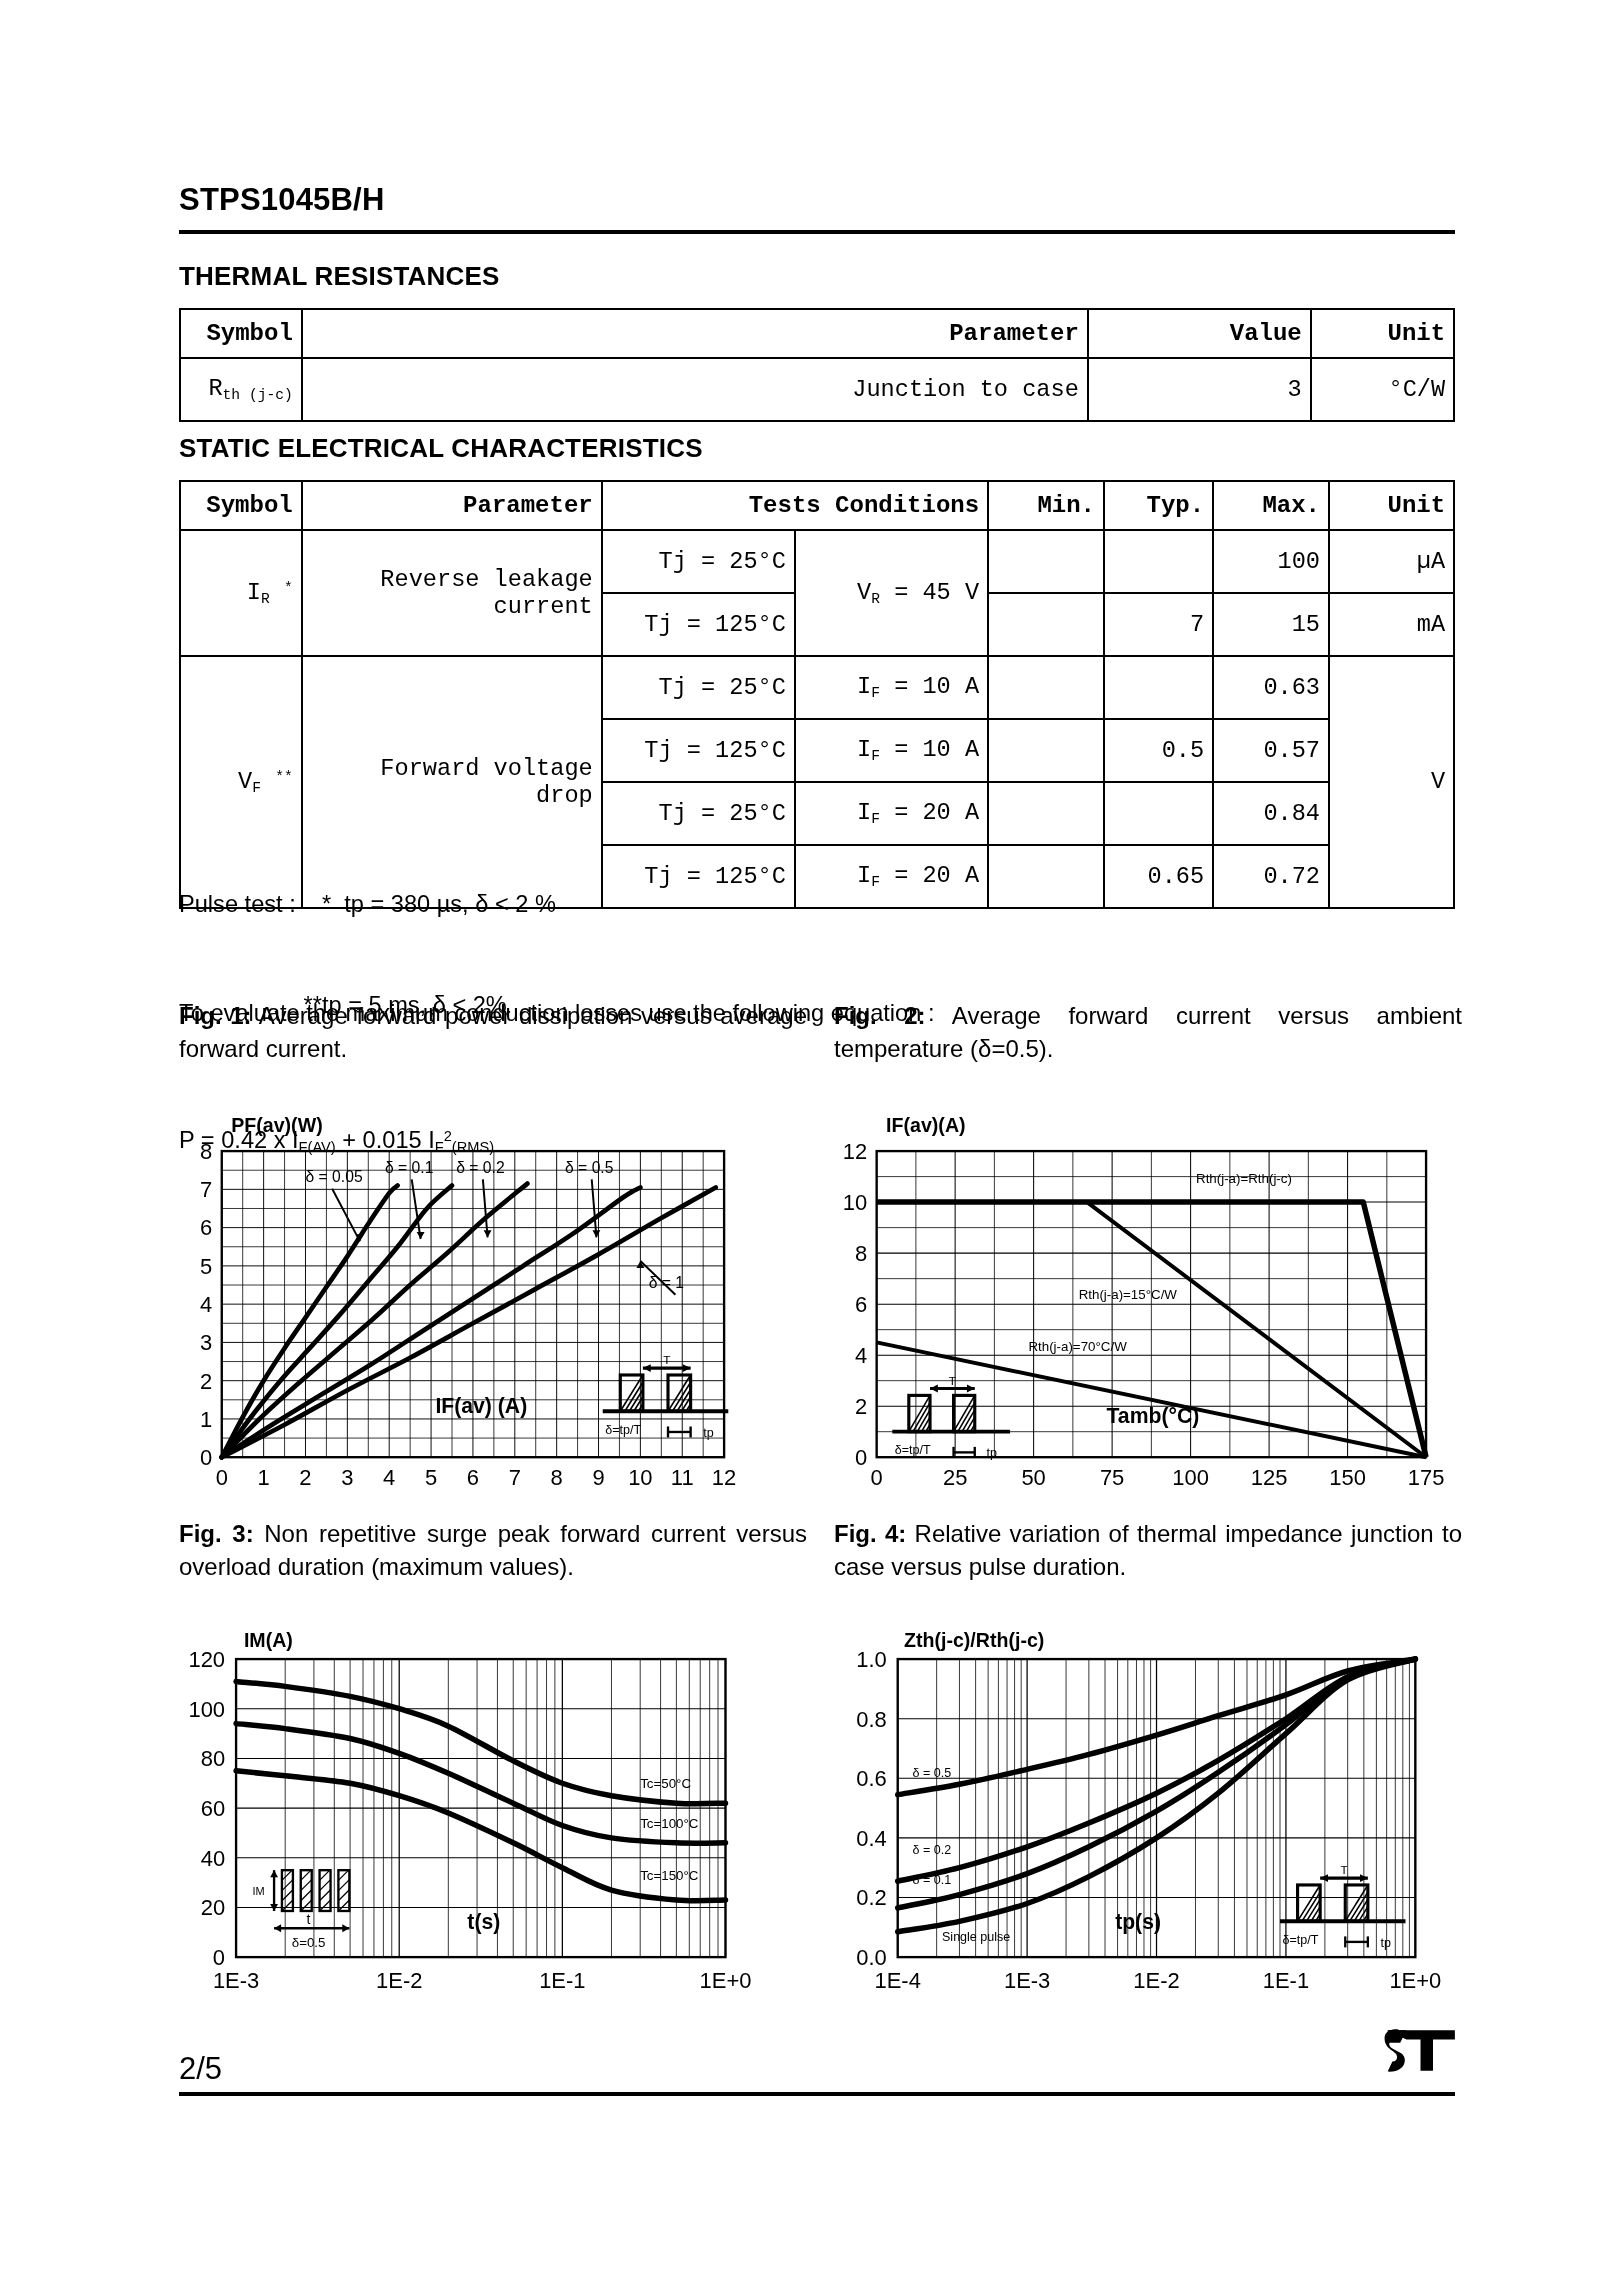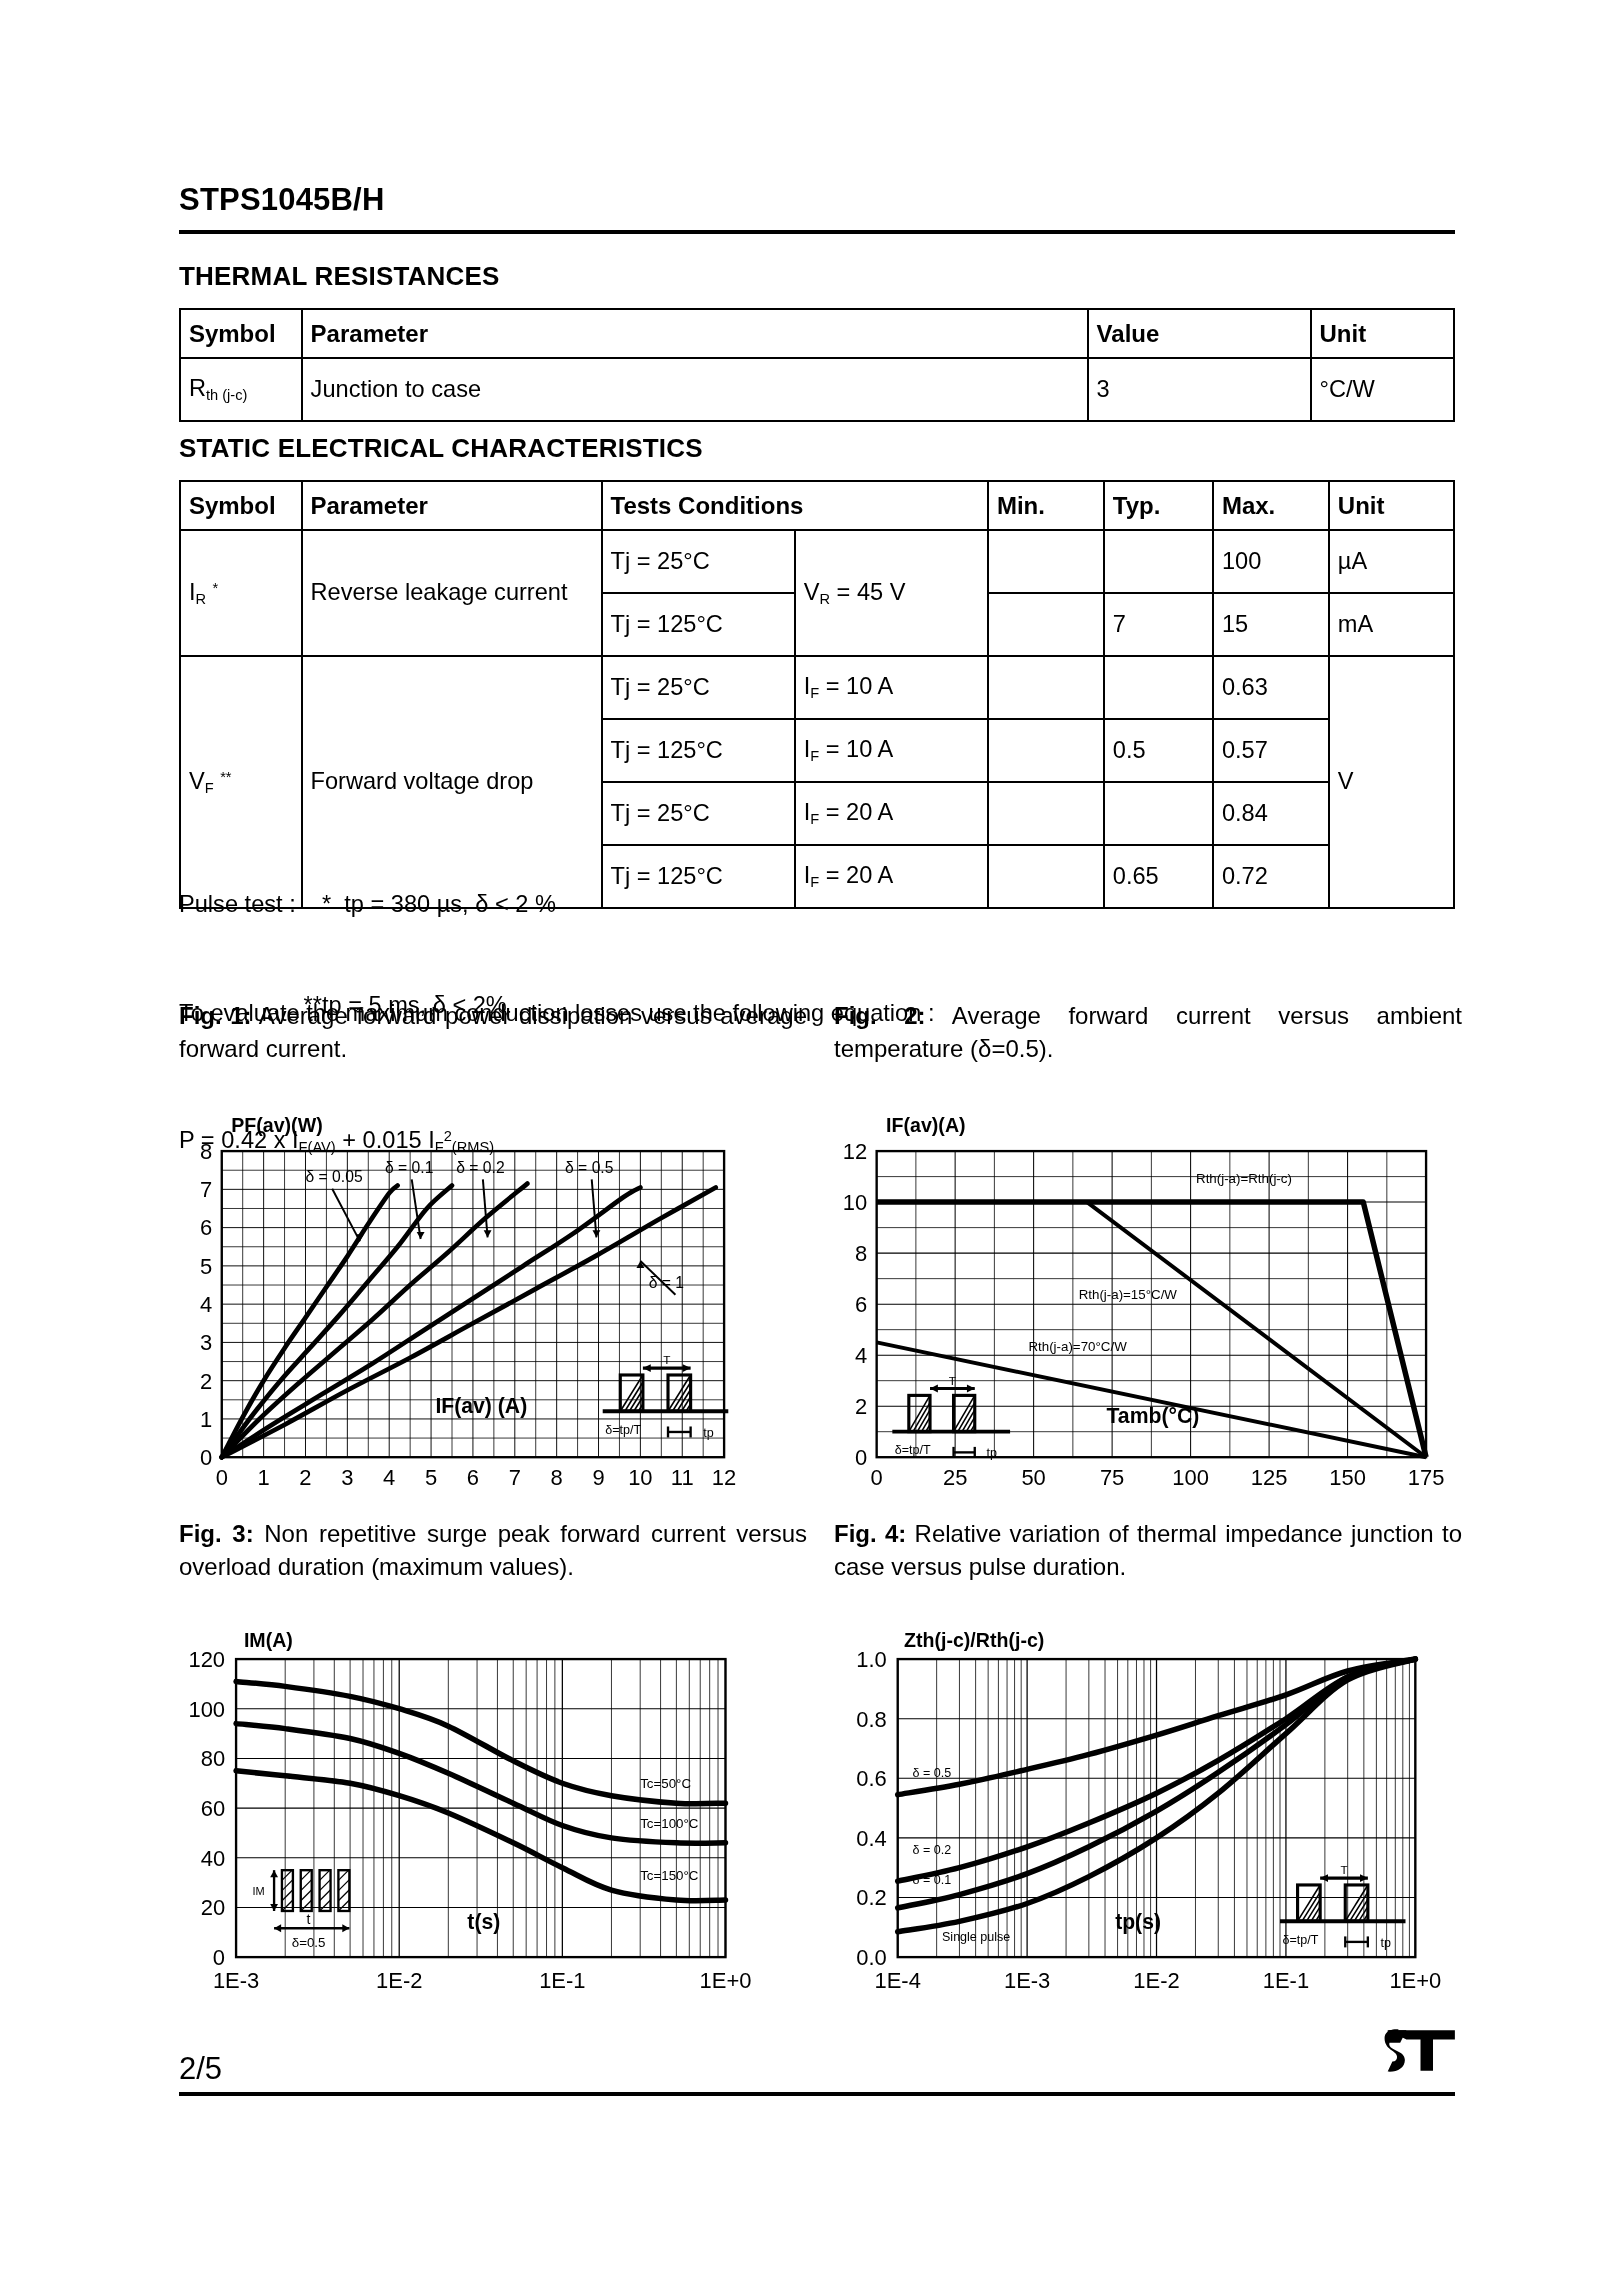--- a/index.html
+++ b/index.html
@@ -33,24 +33,25 @@
   
   table.dt {
     position:absolute;
     border-collapse:collapse;
     font-size:23.6px;
     background:#fff;
   }
   table.dt th, table.dt td {
     border:2.4px solid #000;
     padding:0 7.9px;
-    text-align:left;
+    text-align:right;
     vertical-align:middle;
     font-weight:normal;
     line-height:1.15;
+    font-family:Liberation Mono, monospace;
   }
   table.dt th { font-weight:bold; font-size:24px; height:49px; }
   table.dt td { height:63px; }
   td.lft, th.lft { text-align:left; padding-left:15.7px; }
   sub { font-size:0.62em; vertical-align:-0.25em; }
   sup { font-size:0.62em; vertical-align:0.5em; }
 
   #tbl-thermal { left:179px; top:308px; width:1276px; }
   #tbl-static  { left:179px; top:480px; width:1276px; }
 

